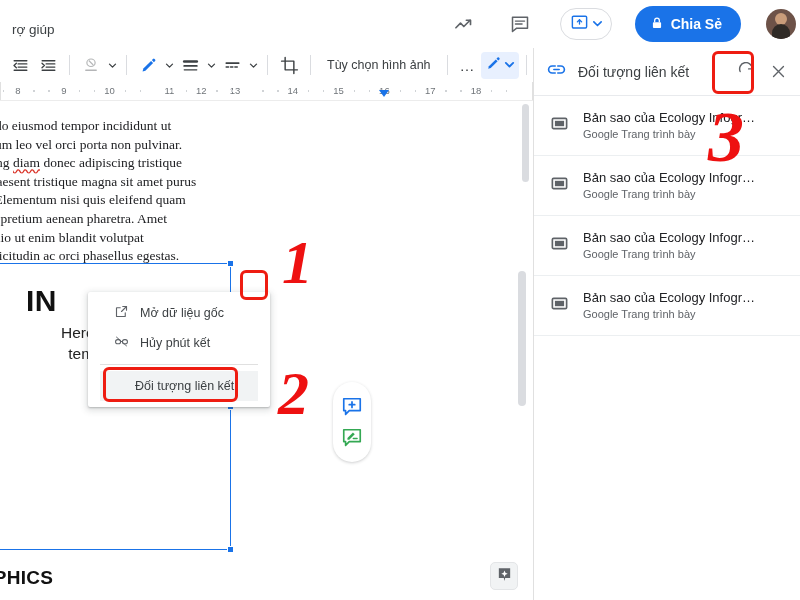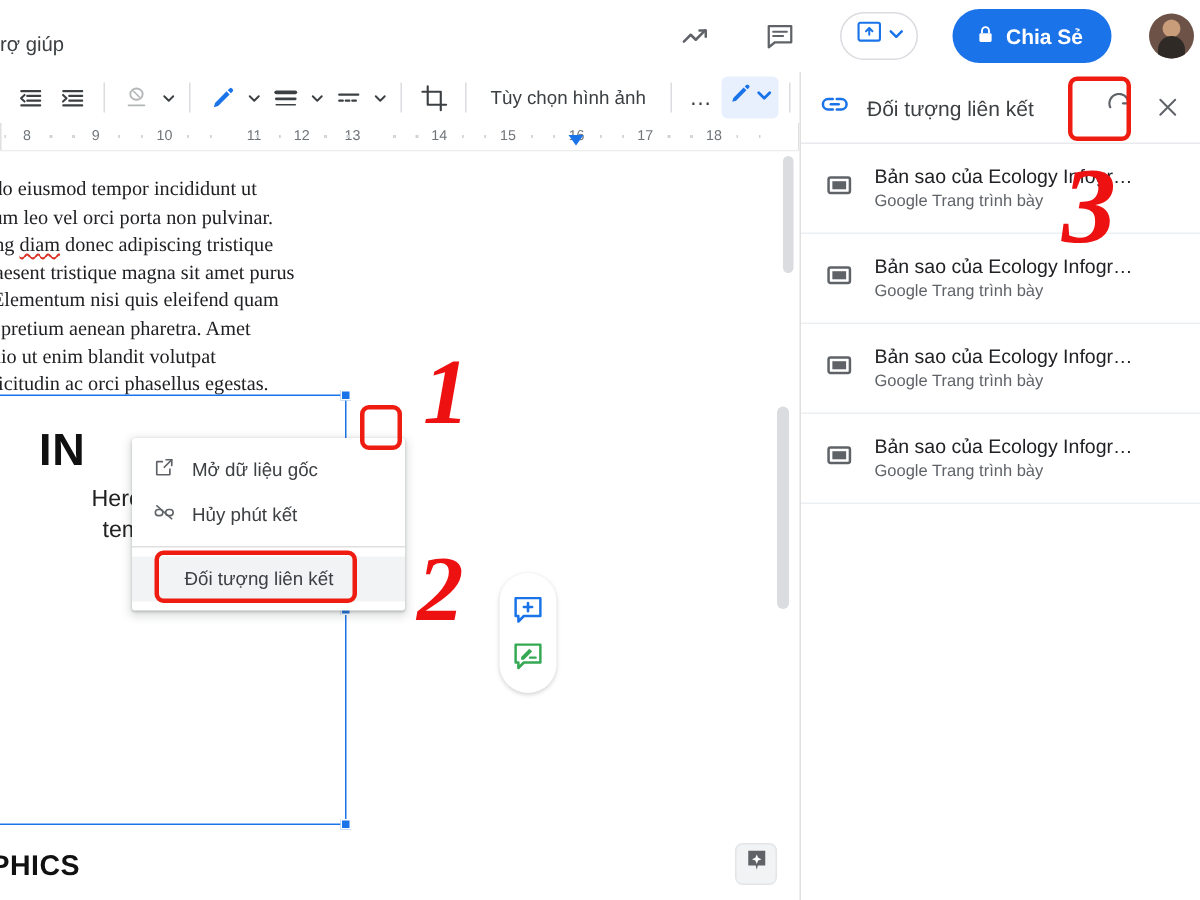--- a/index.html
+++ b/index.html
@@ -10,21 +10,21 @@
     overflow: hidden;
   }
   #app { position: relative; width: 800px; height: 600px; background:#fff; }
 
   
   .topbar {
     position: absolute; left:0; top:0; width:800px; height:48px;
     background:#fff;
   }
   .menu-tail {
-    position:absolute; left:0; top:22px;
+    position:absolute; left:12px; top:22px;
     font-size:13.5px; color:#3c4043; white-space:nowrap;
   }
   .last-edit {
     position:absolute; left:58px; top:22px;
     font-size:13px; color:#3c4043;
     text-decoration:underline; white-space:nowrap;
     cursor:pointer;
   }
   .top-right {
     position:absolute; right:4px; top:0; height:48px;
@@ -166,21 +166,21 @@
   .linkbar .lb-btn {
     width:24px; height:24px; display:flex; align-items:center;
     justify-content:center; border-radius:4px; cursor:pointer;
   }
 
   
   .ctxmenu {
     position:absolute; left:88px; top:292px; width:182px;
     background:#fff; border-radius:2px;
     box-shadow:0 2px 6px 2px rgba(60,64,67,.15), 0 1px 2px rgba(60,64,67,.3);
-    padding:6px 0; z-index:25;
+    padding:6px 12px; z-index:25;
   }
   .ctx-item {
     display:flex; align-items:center; gap:11px;
     height:30px; padding:0 14px;
     font-size:12.5px; color:#3c4043; cursor:pointer;
     white-space:nowrap;
   }
   .ctx-sep { height:1px; background:#e0e0e0; margin:6px 0; }
   .ctx-item.highlighted { background:#f1f3f4; padding-left:35px; }
 

